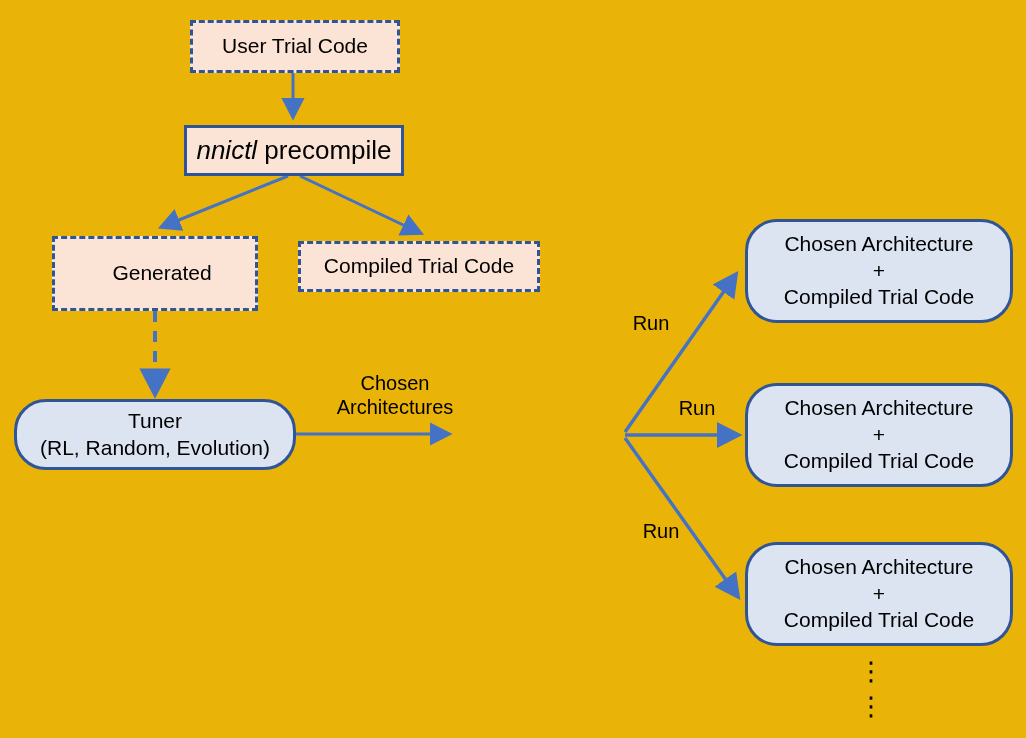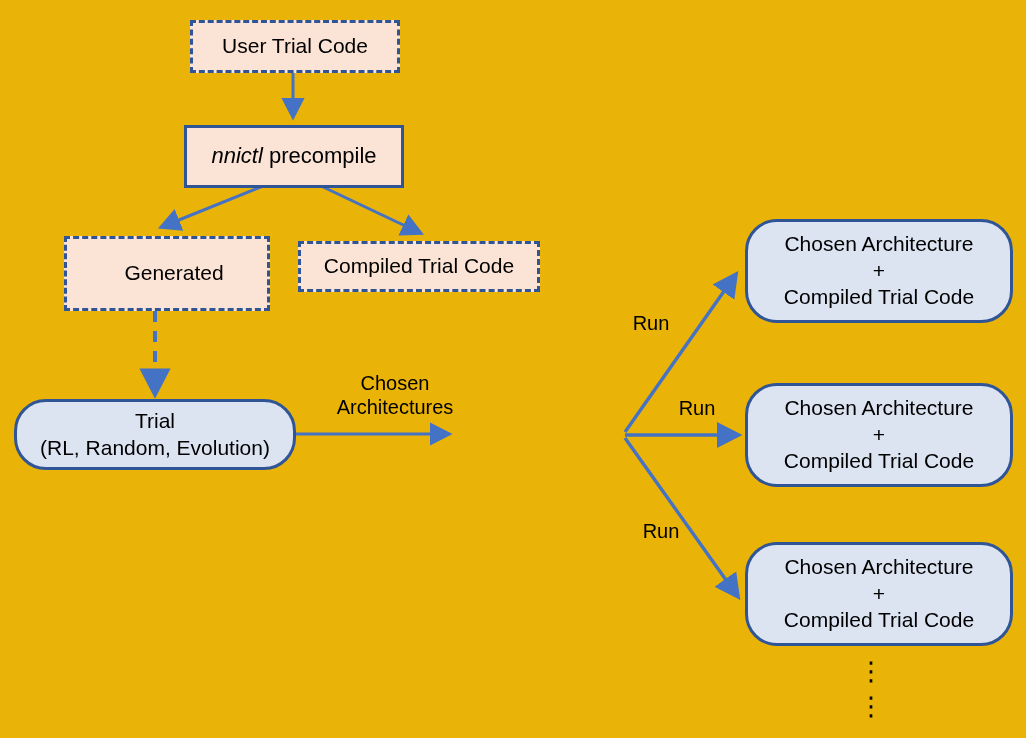--- a/index.html
+++ b/index.html
@@ -119,37 +119,37 @@
 
     <g>
       <line x1="625" y1="438" x2="736" y2="594" stroke="#4472C4" stroke-width="3.4" marker-end="url(#ah)"></line>
     </g>
   </svg>
 
   <div class="node peach dashed-border" style="left:190px; top:20px; width:210px; height:53px; font-size:21px;">
     <span class="label">User Trial Code</span>
   </div>
 
-  <div class="node peach solid-border" style="left:184px; top:125px; width:220px; height:63px; font-size:22px;">
+  <div class="node peach solid-border" style="left:184px; top:125px; width:220px; height:51px; font-size:26px;">
     <span class="label"><span class="italic">nnictl</span><span> precompile</span></span>
   </div>
 
-  <div class="node peach dashed-border" style="left:64px; top:236px; width:206px; height:75px; font-size:21px;padding-left:14px;">
+  <div class="node peach dashed-border" style="left:52px; top:236px; width:206px; height:75px; font-size:21px;padding-left:14px;">
     <span class="label">
       <span style="display:block">Generated</span>
     </span>
   </div>
 
   <div class="node peach dashed-border" style="left:298px; top:241px; width:242px; height:51px; font-size:21px;">
     <span class="label">Compiled Trial Code</span>
   </div>
 
   <div class="node blue solid-border" style="left:14px; top:399px; width:282px; height:71px; font-size:21px;">
     <span class="label">
-      <span style="display:block">Trial</span>
+      <span style="display:block">Tuner</span>
       <span style="display:block">(RL, Random, Evolution)</span>
     </span>
   </div>
 
 
   <div class="node blue solid-border" style="left:745px; top:219px; width:268px; height:104px; font-size:21px;">
     <span class="label">
       <span style="display:block">Chosen Architecture</span>
       <span style="display:block">+</span>
       <span style="display:block">Compiled Trial Code</span>

